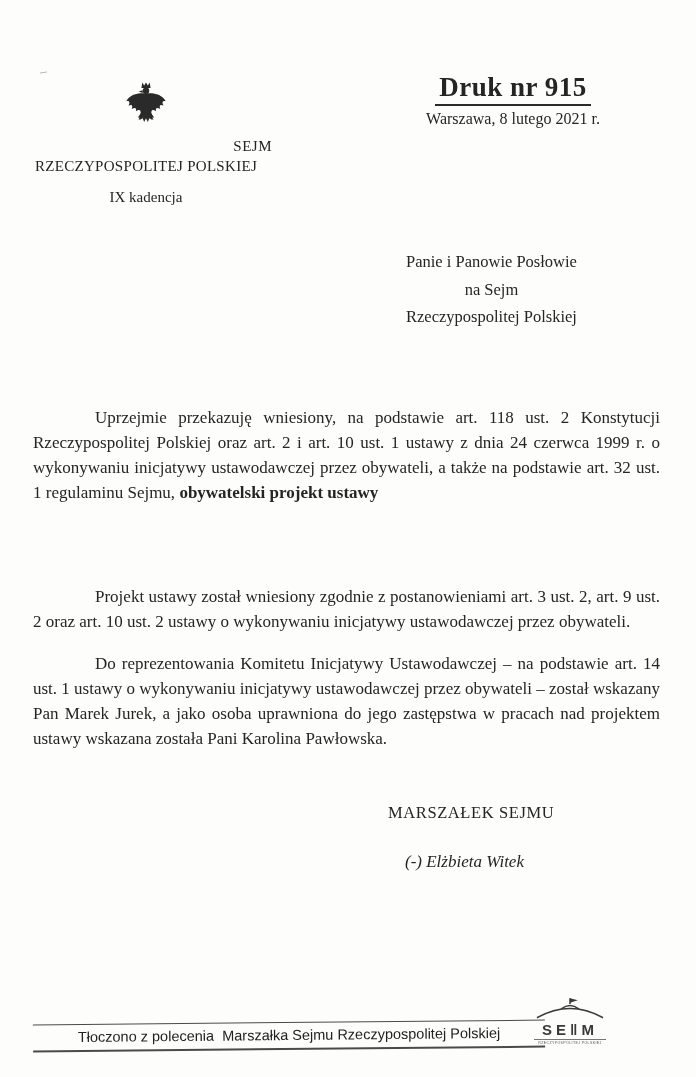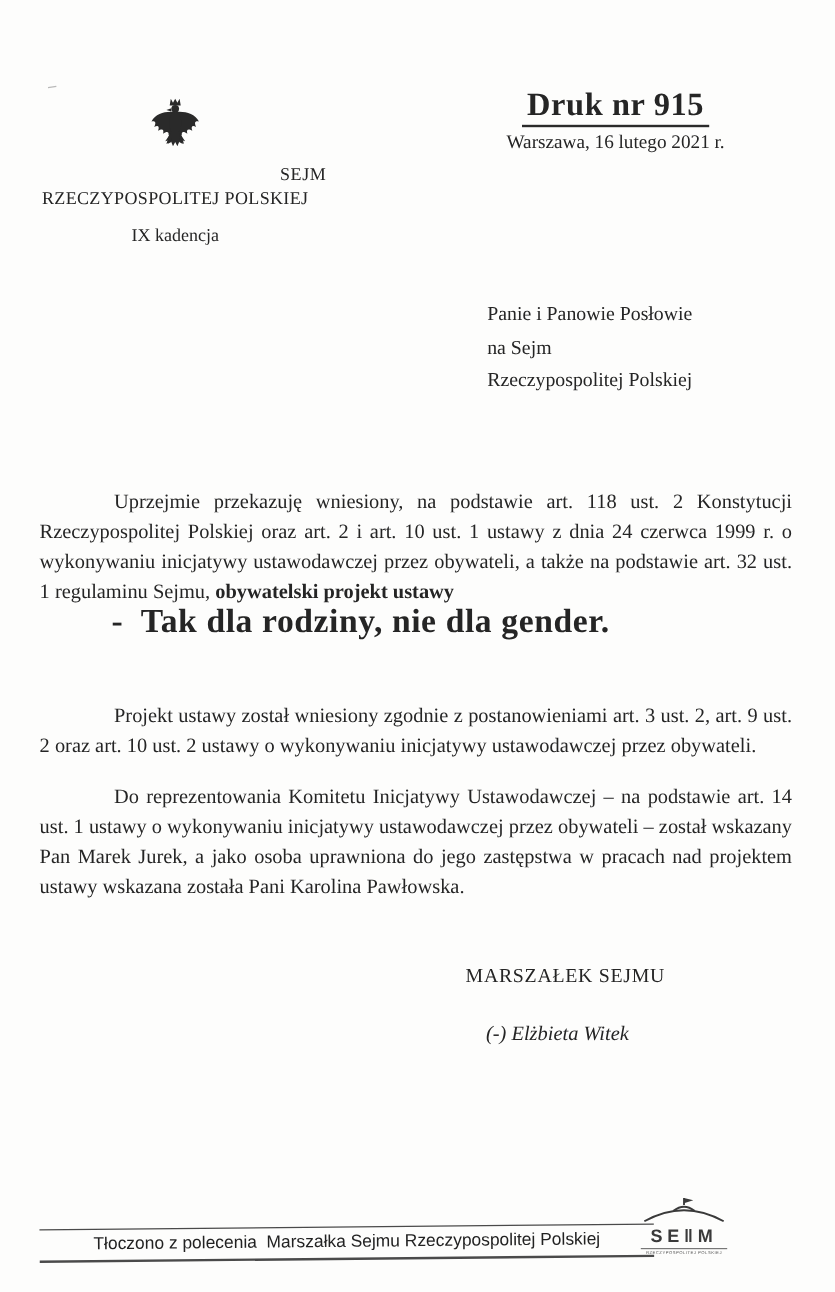--- a/index.html
+++ b/index.html
@@ -52,20 +52,21 @@
     width:7px; height:1px;
     background:#b9b9b9;
     transform:rotate(-8deg);
   }
   
   .recipient{
     position:absolute;
     left:406px; top:248px;
     font-size:16.5px;
     line-height:27.5px;
+    text-align:center;
   }
   
   .body-par{
     position:absolute;
     left:33px;
     width:627px;
     font-size:17px;
     line-height:25px;
     text-align:justify;
     text-indent:62px;
@@ -161,32 +162,31 @@
         </g>
       </svg>
     </div>
     <div class="inst-line1">SEJM</div>
     <div class="inst-line2">RZECZYPOSPOLITEJ POLSKIEJ</div>
     <div class="inst-line3">IX kadencja</div>
   </div>
 
   <div class="header-right">
     <div class="druk-number">Druk nr 915</div>
-    <div class="date-line">Warszawa, 16 lutego 2021 r.</div>
+    <div class="date-line">Warszawa, 8 lutego 2021 r.</div>
   </div>
 
   <div class="recipient">
     <div>Panie i Panowie Posłowie</div>
     <div>na Sejm</div>
     <div>Rzeczypospolitej Polskiej</div>
   </div>
 
   <p class="body-par par1"><span>Uprzejmie przekazuję wniesiony, na podstawie art. 118 ust. 2 Konstytucji Rzeczypospolitej Polskiej oraz art. 2 i art. 10 ust. 1 ustawy z dnia 24 czerwca 1999 r. o wykonywaniu inicjatywy ustawodawczej przez obywateli, a także na podstawie art. 32 ust. 1 regulaminu Sejmu, </span><b>obywatelski projekt ustawy</b></p>
 
-  <div class="doc-title">-  Tak dla rodziny, nie dla gender.</div>
 
   <p class="body-par par2">Projekt ustawy został wniesiony zgodnie z postanowieniami art. 3 ust. 2, art. 9 ust. 2 oraz art. 10 ust. 2 ustawy o wykonywaniu inicjatywy ustawodawczej przez obywateli.</p>
 
   <p class="body-par par3">Do reprezentowania Komitetu Inicjatywy Ustawodawczej – na podstawie art. 14 ust. 1 ustawy o wykonywaniu inicjatywy ustawodawczej przez obywateli – został wskazany Pan Marek Jurek, a jako osoba uprawniona do jego zastępstwa w pracach nad projektem ustawy wskazana została Pani Karolina Pawłowska.</p>
 
   <div class="sig-role">MARSZAŁEK SEJMU</div>
   <div class="sig-name">(-) Elżbieta Witek</div>
 
   <div class="footer-band">
     <div class="footer-line"></div>

